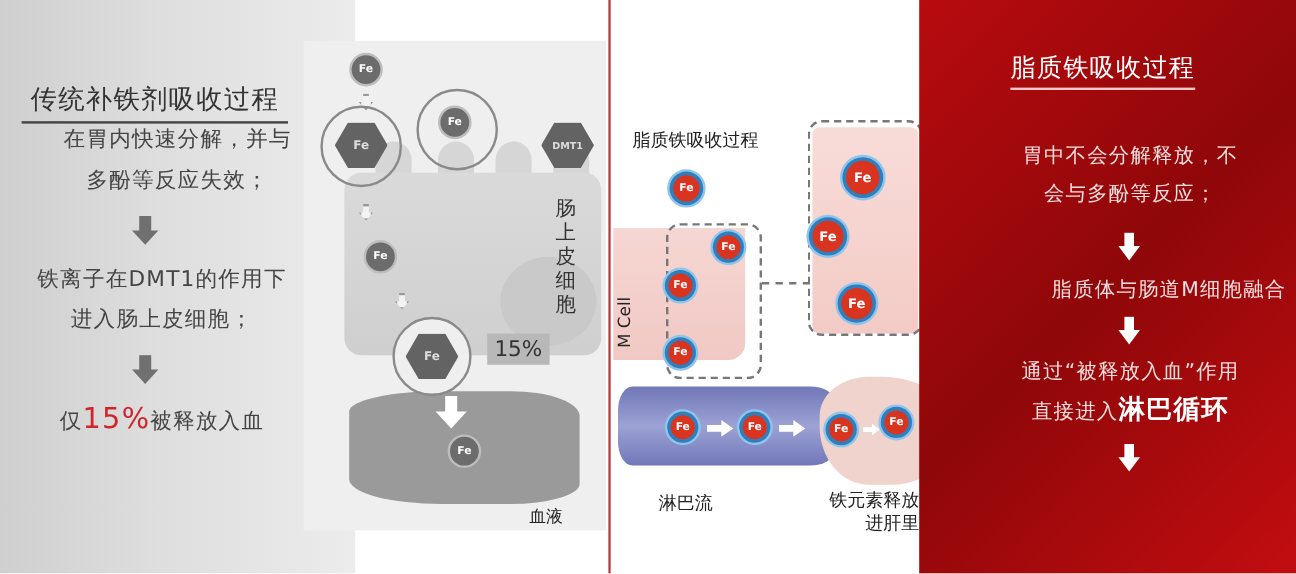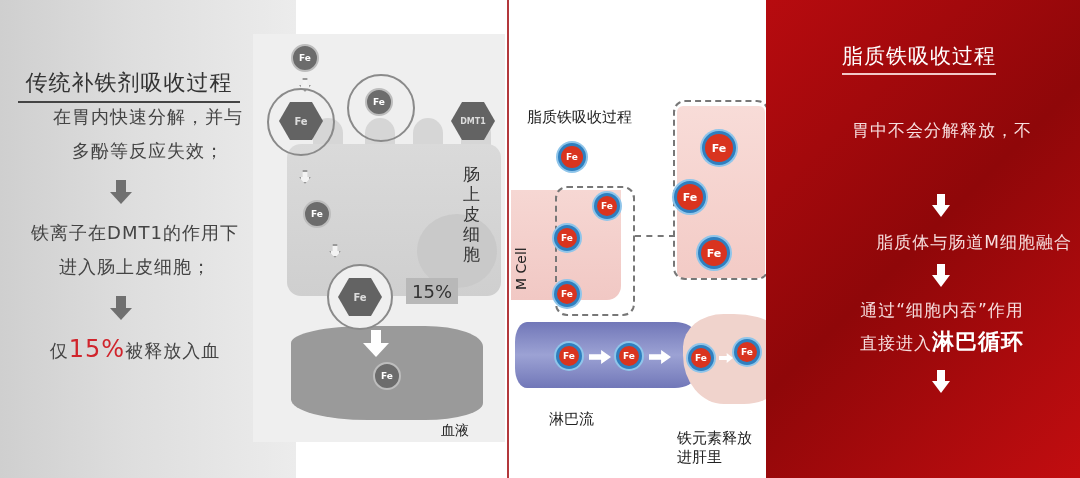--- a/index.html
+++ b/index.html
@@ -63,21 +63,21 @@
   .lipo.big { font-size:11px; }
   .lipo.plain { box-shadow:none; }
   .lymph { position:absolute; left:6px; top:322px; width:180px; height:66px;
     background:linear-gradient(180deg,#7177b8,#9ca2d4 50%,#7177b8);
     border-radius:12px 20px 20px 12px / 20px 12px 12px 20px; }
   .liver { position:absolute; left:174px; top:314px; width:112px; height:90px; background:#f0d3cc;
     border-radius:40% 60% 50% 40% / 40% 50% 60% 60%; }
   .arrow-right { position:absolute; width:22px; height:14px; background:#fff;
     clip-path:polygon(0 30%,55% 30%,55% 0,100% 50%,55% 100%,55% 70%,0 70%); }
   .lymph-label { position:absolute; left:40px; top:410px; font-size:15px; color:#222; }
-  .liver-label { position:absolute; left:168px; top:429px; font-size:15px; color:#222; }
+  .liver-label { position:absolute; left:168px; top:408px; font-size:15px; color:#222;text-align:right; }
 
   
   .right-panel { position:absolute; left:766px; top:0; width:314px; height:478px;
     background:linear-gradient(135deg,#b70b0f 0%,#8f0709 50%,#c20d10 100%); }
   .right-title { position:absolute; left:76px; top:42px; font-size:21px; color:#fff; letter-spacing:1px;
     border-bottom:2px solid #f2c8c8; padding-bottom:3px; }
   .rstep { position:absolute; left:46px; width:260px; text-align:center; font-size:17px; color:#f6dede; line-height:32px; letter-spacing:1px; }
   .rstep .big { font-size:22px; color:#fff; font-weight:bold; }
   .down-arrow-white { position:absolute; left:166px; width:18px; height:24px; }
   .down-arrow-white::before { content:""; position:absolute; left:5px; top:0; width:8px; height:12px; background:#fff; }
@@ -177,29 +177,30 @@
 
   <div class="lymph-label">淋巴流</div>
   <div class="liver-label">铁元素释放进肝里</div>
 </div>
 
 <div class="right-panel">
   <div class="right-title">脂质铁吸收过程</div>
 
   <div class="rstep" style="top:114px;">
     <div>胃中不会分解释放，不</div>
+    <div>会与多酚等反应；</div>
   </div>
   <div class="down-arrow-white" style="top:194px;"></div>
 
   <div class="rstep" style="top:226px;text-align:right;">
     <div>脂质体与肠道M细胞融合</div>
   </div>
   <div class="down-arrow-white" style="top:264px;"></div>
 
   <div class="rstep" style="top:294px;">
-    <div>通过“细胞内吞”作用</div>
+    <div>通过“被释放入血”作用</div>
     <div>
       <span>直接进入</span><span class="big">淋巴循环</span>
     </div>
   </div>
   <div class="down-arrow-white" style="top:370px;"></div>
 
 </div>
 
 </body></html>

